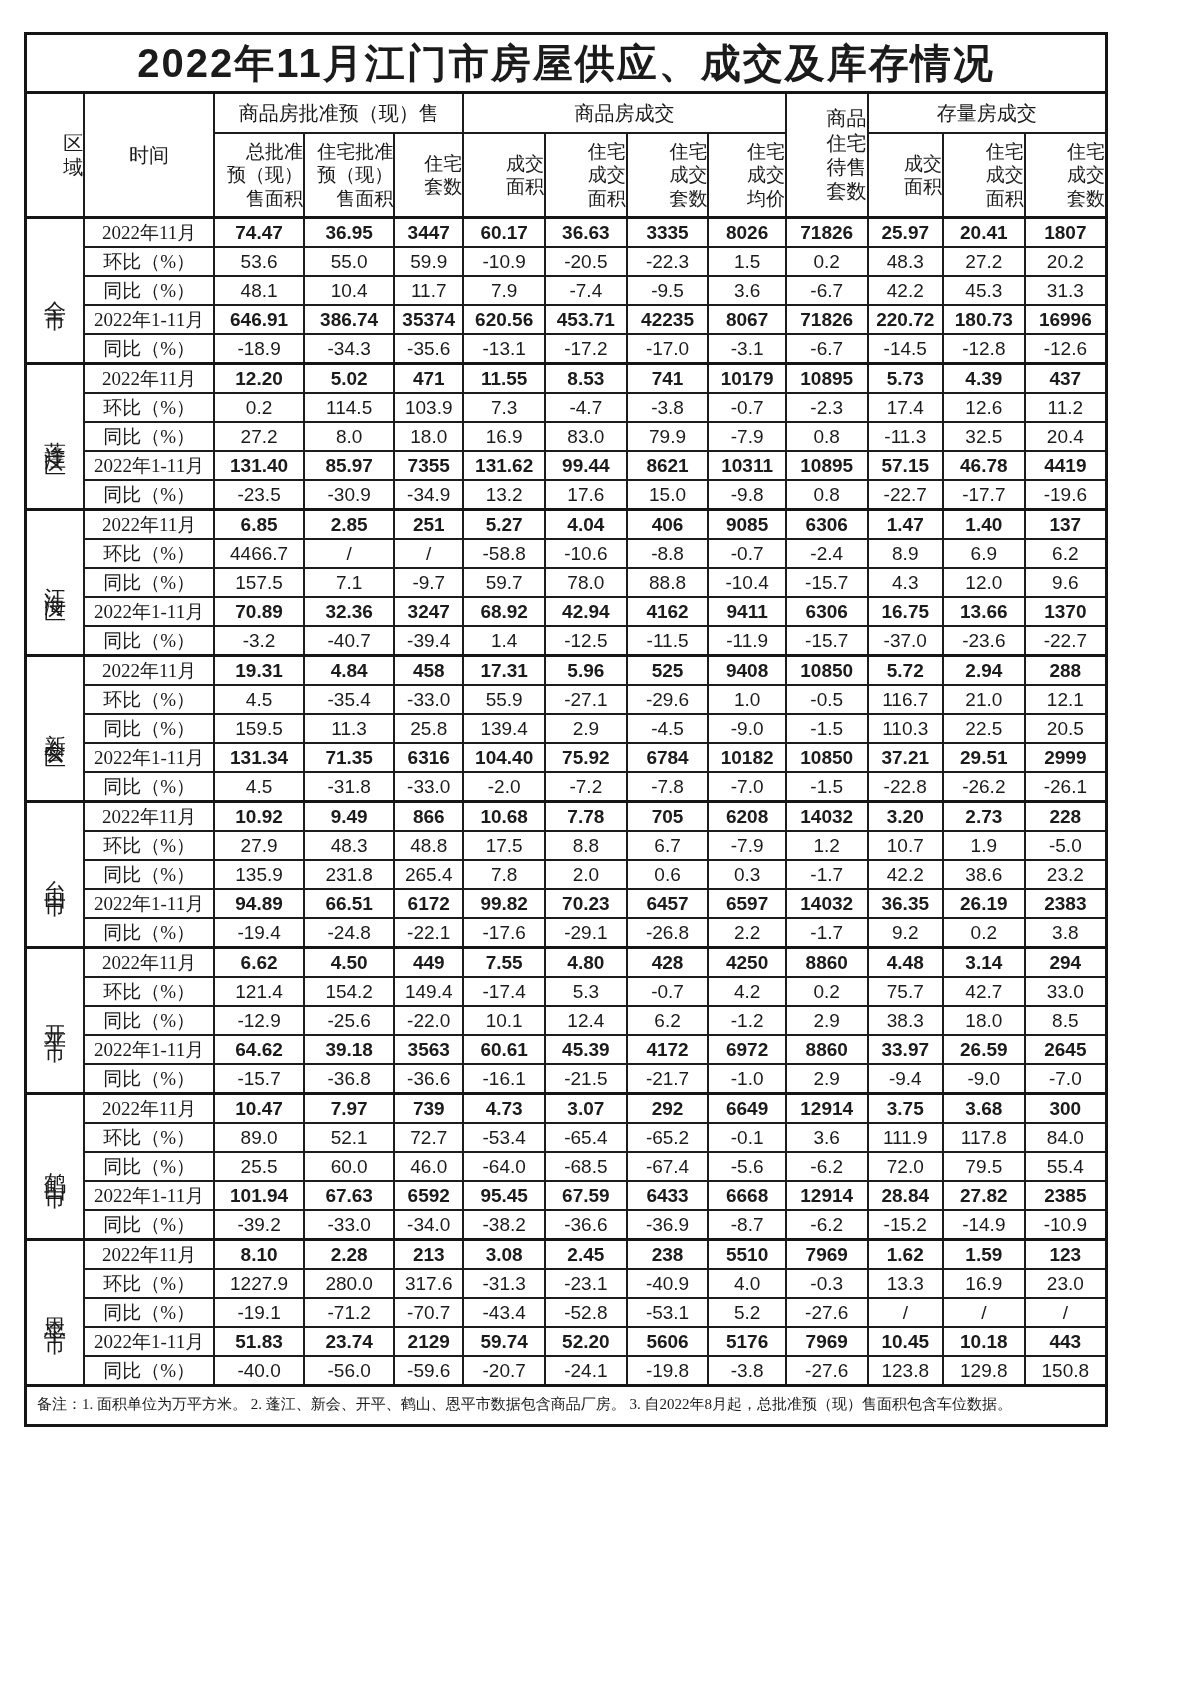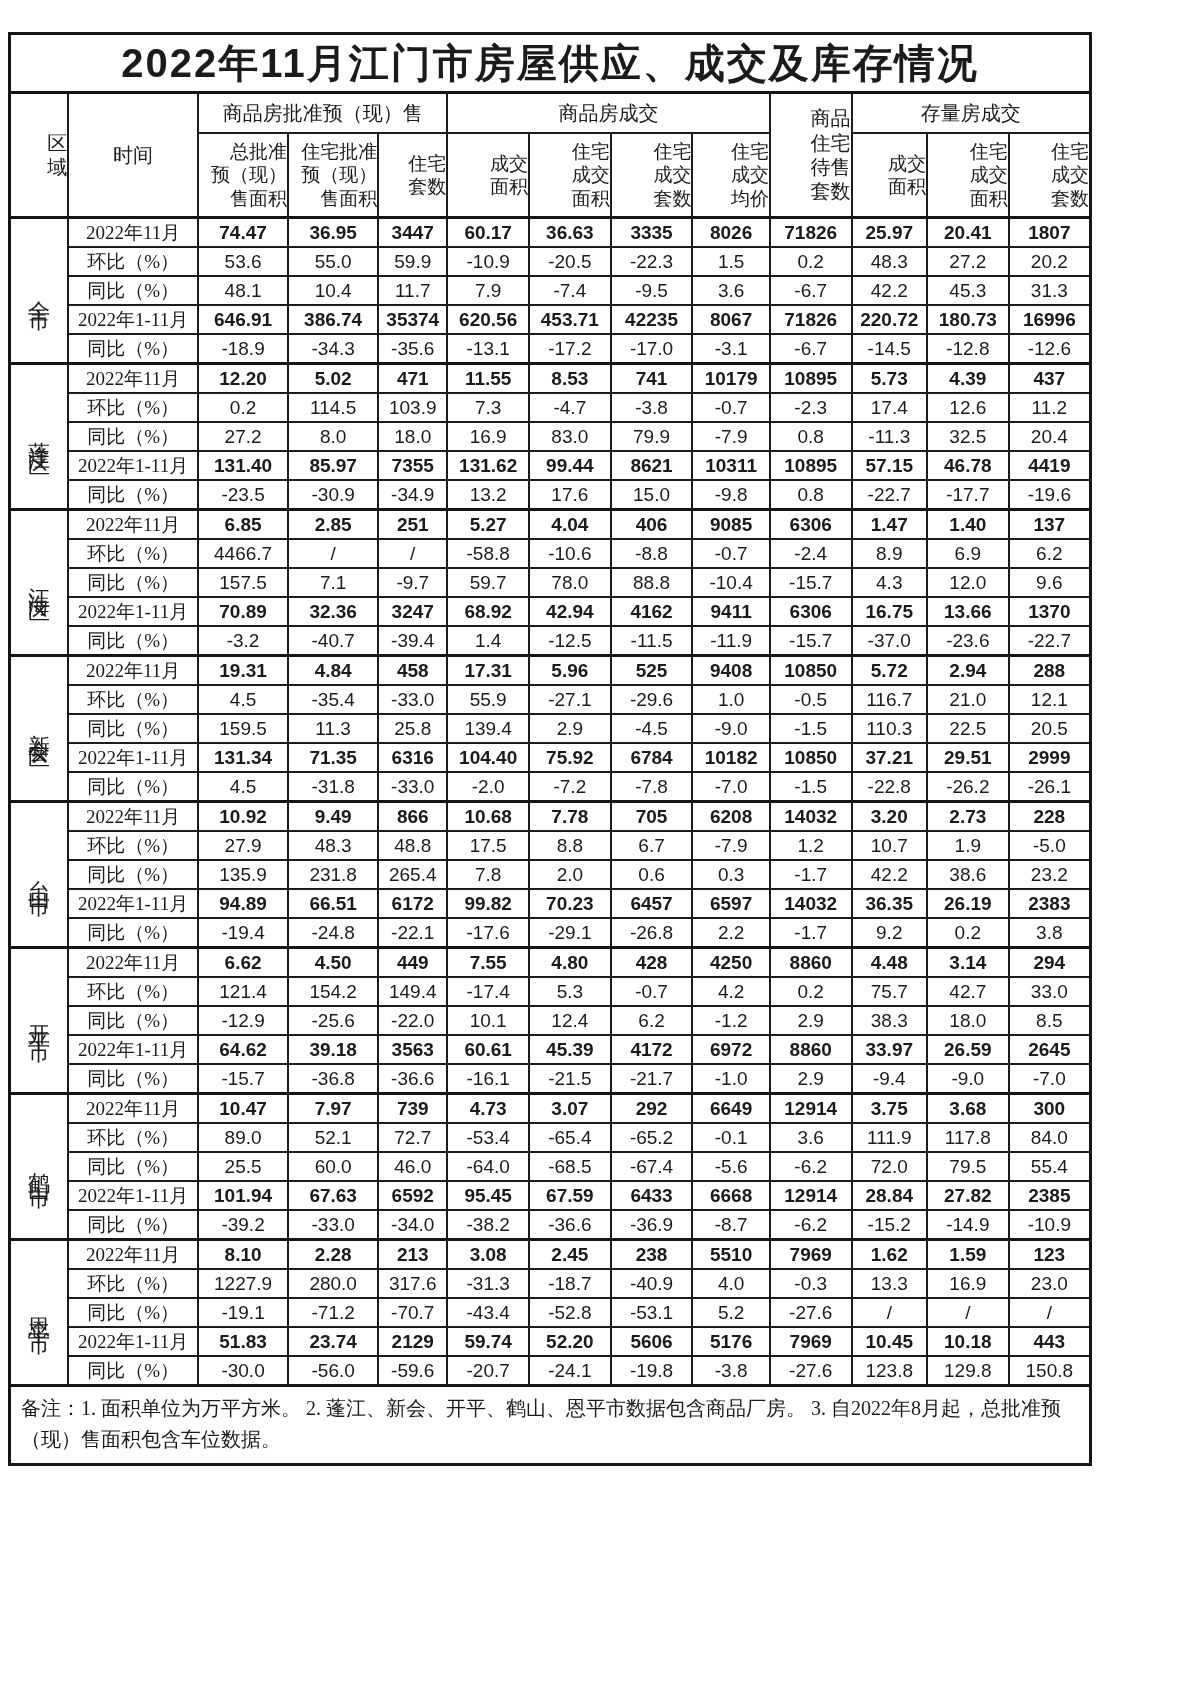--- a/index.html
+++ b/index.html
@@ -2,21 +2,21 @@
 <html><head>
 <meta charset="utf-8">
 <style>
   html,body { margin:0; padding:0; }
   body {
     width:1200px; height:1697px; background:#ffffff; overflow:hidden;
     font-family:"Liberation Sans", sans-serif; color:#1b1b1b;
   }
   table {
     border-collapse:collapse; table-layout:fixed;
-    width:1084px; margin:32px 0 0 8px;
+    width:1084px; margin:32px 0 0 24px;
     border:3px solid #151515;
   }
   th, td {
     border:2px solid #1c1c1c;
     text-align:center; vertical-align:middle;
     padding:0; overflow:hidden;
   }
   .title {
     height:56px; font-size:40px; font-weight:700; letter-spacing:2px;
     font-family:"Liberation Sans", sans-serif;
@@ -31,21 +31,21 @@
   .val { font-family:"Liberation Sans", sans-serif; }
   .bold-val { font-weight:700; }
   .block-start td { border-top:3px solid #151515; }
   .region-cell { font-family:"Liberation Serif", serif; }
   .region-cell span {
     writing-mode:vertical-rl; text-orientation:upright;
     font-size:22px; letter-spacing:7px; line-height:1;
     display:inline-block;
   }
   .note {
-    text-align:left; font-size:20px; line-height:1.55;
+    text-align:left; font-size:15px; line-height:1.55;
     padding:6px 10px 8px 10px;
     font-family:"Liberation Serif", serif;
     border-top:3px solid #151515;
     white-space:normal;
   }
 </style>
 </head>
 <body>
 
 <table>
@@ -622,21 +622,21 @@
         <td class="val bold-val">1.62</td>
         <td class="val bold-val">1.59</td>
         <td class="val bold-val">123</td>
       </tr>
       <tr>
         <td class="row-label">环比（%）</td>
         <td class="val">1227.9</td>
         <td class="val">280.0</td>
         <td class="val">317.6</td>
         <td class="val">-31.3</td>
-        <td class="val">-18.7</td>
+        <td class="val">-23.1</td>
         <td class="val">-40.9</td>
         <td class="val">4.0</td>
         <td class="val">-0.3</td>
         <td class="val">13.3</td>
         <td class="val">16.9</td>
         <td class="val">23.0</td>
       </tr>
       <tr>
         <td class="row-label">同比（%）</td>
         <td class="val">-19.1</td>
@@ -660,21 +660,21 @@
         <td class="val bold-val">52.20</td>
         <td class="val bold-val">5606</td>
         <td class="val bold-val">5176</td>
         <td class="val bold-val">7969</td>
         <td class="val bold-val">10.45</td>
         <td class="val bold-val">10.18</td>
         <td class="val bold-val">443</td>
       </tr>
       <tr>
         <td class="row-label">同比（%）</td>
-        <td class="val">-30.0</td>
+        <td class="val">-40.0</td>
         <td class="val">-56.0</td>
         <td class="val">-59.6</td>
         <td class="val">-20.7</td>
         <td class="val">-24.1</td>
         <td class="val">-19.8</td>
         <td class="val">-3.8</td>
         <td class="val">-27.6</td>
         <td class="val">123.8</td>
         <td class="val">129.8</td>
         <td class="val">150.8</td>

